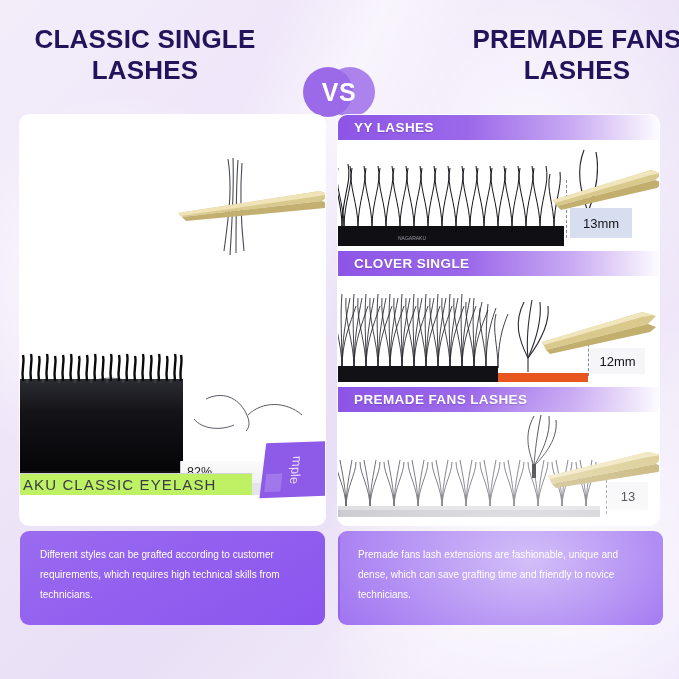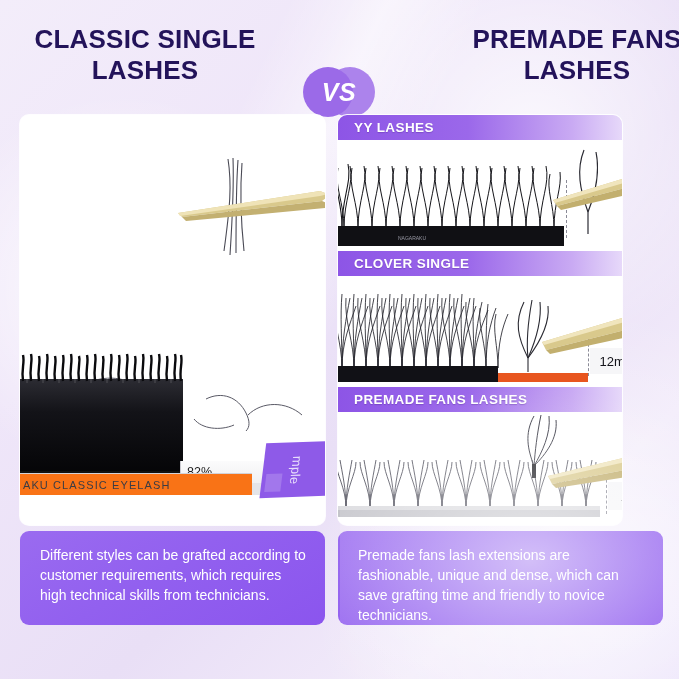--- a/index.html
+++ b/index.html
@@ -39,47 +39,47 @@
   .htitle.right{right:14px;}
   .vs-badge{
     position:absolute;left:303px;top:43px;width:72px;height:50px;
   }
   .vs-c{position:absolute;top:0;width:50px;height:50px;border-radius:50%;}
   .vs-c.a{left:0;background:#9b6ae8;}
   .vs-c.b{left:22px;background:#9b6ae8;opacity:.82;}
   .vs-text{
     position:absolute;left:0;top:0;width:72px;height:50px;
     display:flex;align-items:center;justify-content:center;
-    color:#ffffff;font-weight:bold;font-size:25px;font-style:italic;letter-spacing:.5px;
+    color:#ffffff;font-weight:bold;font-size:25px;letter-spacing:.5px;
   }
 
   
   .panel{position:absolute;background:#ffffff;border-radius:9px;overflow:hidden;
          box-shadow:0 0 0 1px rgba(255,255,255,.9);}
   .panel.left{left:20px;top:115px;width:305px;height:410px;}
-  .panel.right{left:338px;top:115px;width:284px;height:410px;}
+  .panel.right{left:338px;top:115px;width:321px;height:410px;}
 
   .caption{
     position:absolute;border-radius:9px;color:#ffffff;
-    font-size:14px;line-height:20px;padding:14px 16px 12px 20px;
+    font-size:10px;line-height:20px;padding:14px 16px 12px 20px;
     box-sizing:border-box;
   }
   .caption.left{left:20px;top:531px;width:305px;height:94px;
     background:linear-gradient(150deg,#9a6bf0 0%,#9260ef 45%,#8b55ee 100%);}
   .caption.right{left:338px;top:531px;width:325px;height:94px;
     background:linear-gradient(150deg,#9a6bf0 0%,#9260ef 45%,#8b55ee 100%);}
 
   
   .lash-block{position:absolute;left:0;bottom:52px;width:163px;height:120px;overflow:hidden;}
   .tray-base{position:absolute;left:0;bottom:32px;width:163px;height:22px;background:#111;}
   .tray-label{
     position:absolute;left:0;bottom:30px;width:232px;height:22px;
-    background:#f97316;border-top:1px solid #d2d2d8;
+    background:#bef264;border-top:1px solid #d2d2d8;
     display:flex;align-items:center;
-    font-size:11px;letter-spacing:1.1px;color:#3c3c44;padding-left:3px;box-sizing:border-box;
+    font-size:15px;letter-spacing:1.1px;color:#3c3c44;padding-left:3px;box-sizing:border-box;
   }
   .pct-strip{
     position:absolute;left:160px;bottom:42px;width:145px;height:22px;
     background:linear-gradient(#fbfbfc,#f0f0f2);
     border-left:1px solid #c9c9cf;
     display:flex;align-items:center;padding-left:6px;box-sizing:border-box;
     font-size:12.5px;color:#1b1b1b;
   }
   .pct-strip2{position:absolute;left:160px;bottom:30px;width:145px;height:12px;background:#e4e4e8;}
   .sample-sticker{
@@ -288,20 +288,23 @@
           <rect x="0" y="86" width="226" height="20" fill="#101014"></rect>
           <text x="60" y="100" font-size="5" fill="#9a9aa6" font-family="Liberation Sans, sans-serif">NAGARAKU</text>
           <g stroke="#2b2b33" fill="none" stroke-width="1.2">
             <path d="M246 10 C238 30 242 50 250 72"></path>
             <path d="M258 12 C262 32 258 52 250 72"></path>
             <path d="M250 72 L250 94"></path>
           </g>
         </svg>
 
         <div class="mm-tick" style="left:228px;top:40px;height:58px;"></div>
+        <div class="mm-box blue" style="left:232px;top:68px;width:62px;height:30px;">
+          <span>13mm</span>
+        </div>
 
         <svg width="120" height="70" viewBox="0 0 120 70" style="position:absolute;left:205px;top:8px;">
           <path d="M10 52 L108 22 L120 26 L112 32 L14 58 Z" fill="#d9c98c"></path>
           <path d="M10 52 L108 22 L118 25 L108 27 L12 55 Z" fill="#f0e5bd"></path>
           <path d="M14 58 L112 32 L120 35 L114 40 L18 62 Z" fill="#c2af6e"></path>
         </svg>
       </div>
     </div>
 
     <div class="sec s2">

